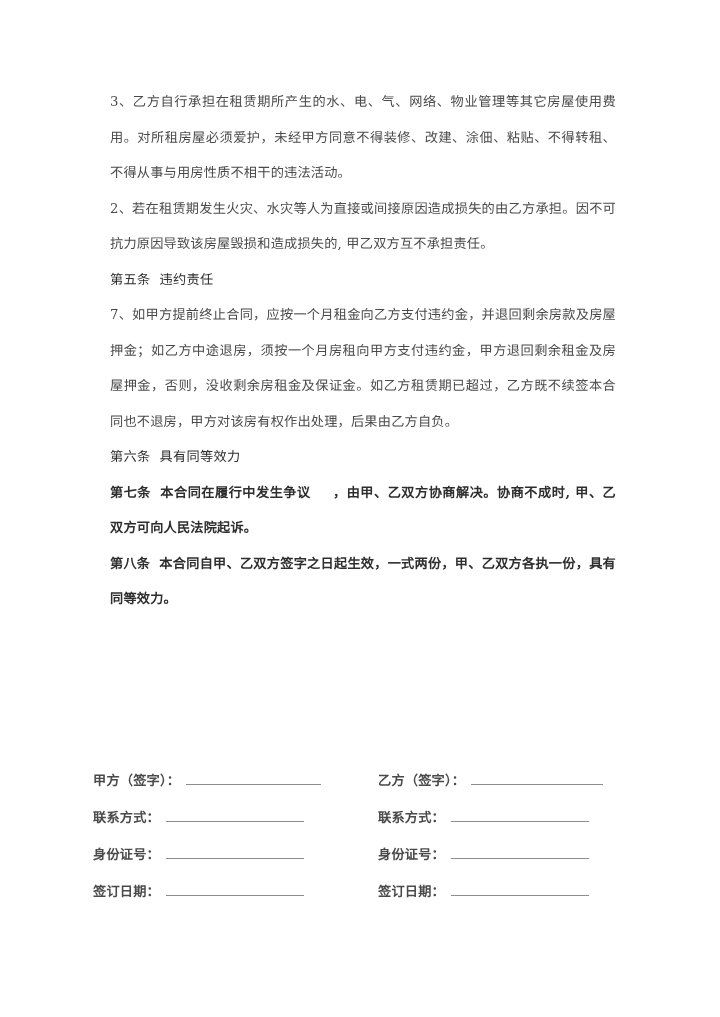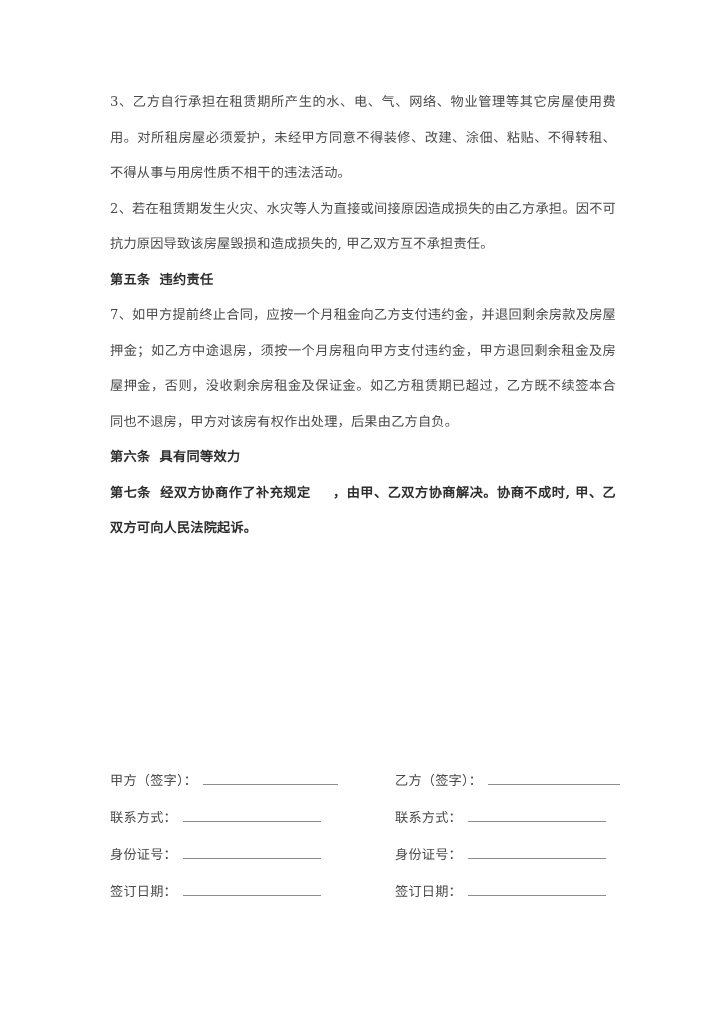--- a/index.html
+++ b/index.html
@@ -41,21 +41,21 @@
     text-justify: inter-ideograph;
     color: #4a4a4a;
     letter-spacing: 0.2px;
     margin: 0 0 0 0;
     font-weight: 400;
   }
 
   .heading {
     font-size: 13.2px;
     line-height: 35.5px;
-    font-weight: bold;
+    font-weight: normal;
     color: #2e2e2e;
     letter-spacing: 0.3px;
     margin: 0;
     text-align: left;
   }
 
   .heading .gap {
     display: inline-block;
     width: 9px;
   }
@@ -76,23 +76,24 @@
     width: 22px;
   }
   .clause-inline .titlespace {
     display: inline-block;
     width: 9px;
   }
 
   
   #signatures {
     position: absolute;
-    left: 110px;
+    left: 93px;
     top: 770px;
     width: 510px;
+    font-weight: bold;
   }
   .sig-row {
     display: flex;
     height: 37px;
     align-items: flex-start;
   }
   .sig-cell {
     display: flex;
     align-items: baseline;
     font-size: 13.2px;
@@ -135,23 +136,26 @@
     </p>
 
     <p class="para">7、如甲方提前终止合同，应按一个月租金向乙方支付违约金，并退回剩余房款及房屋押金；如乙方中途退房，须按一个月房租向甲方支付违约金，甲方退回剩余租金及房屋押金，否则，没收剩余房租金及保证金。如乙方租赁期已超过，乙方既不续签本合同也不退房，甲方对该房有权作出处理，后果由乙方自负。</p>
 
     <p class="heading">
       <span>第六条</span><span class="gap"></span><span>具有同等效力</span>
     </p>
 
 
     <p class="clause-inline">
-      <span>第七条</span><span class="titlespace"></span><span>经双方协商作了补充规定</span><span class="bigspace"></span><span>，由甲、乙双方协商解决。协商不成时, 甲、乙双方可向人民法院起诉。</span>
-    </p>
-
+      <span>第七条</span><span class="titlespace"></span><span>本合同在履行中发生争议</span><span class="bigspace"></span><span>，由甲、乙双方协商解决。协商不成时, 甲、乙双方可向人民法院起诉。</span>
+    </p>
+
+    <p class="clause-inline">
+      <span>第八条</span><span class="titlespace"></span><span>本合同自甲、乙双方签字之日起生效，一式两份，甲、乙双方各执一份，具有同等效力。</span>
+    </p>
 
   </div>
 
   <div id="signatures">
 
     <div class="sig-row">
       <div class="sig-cell left">
         <span class="sig-label">甲方（签字）：</span>
         <span class="sig-line w-a"></span>
       </div>

